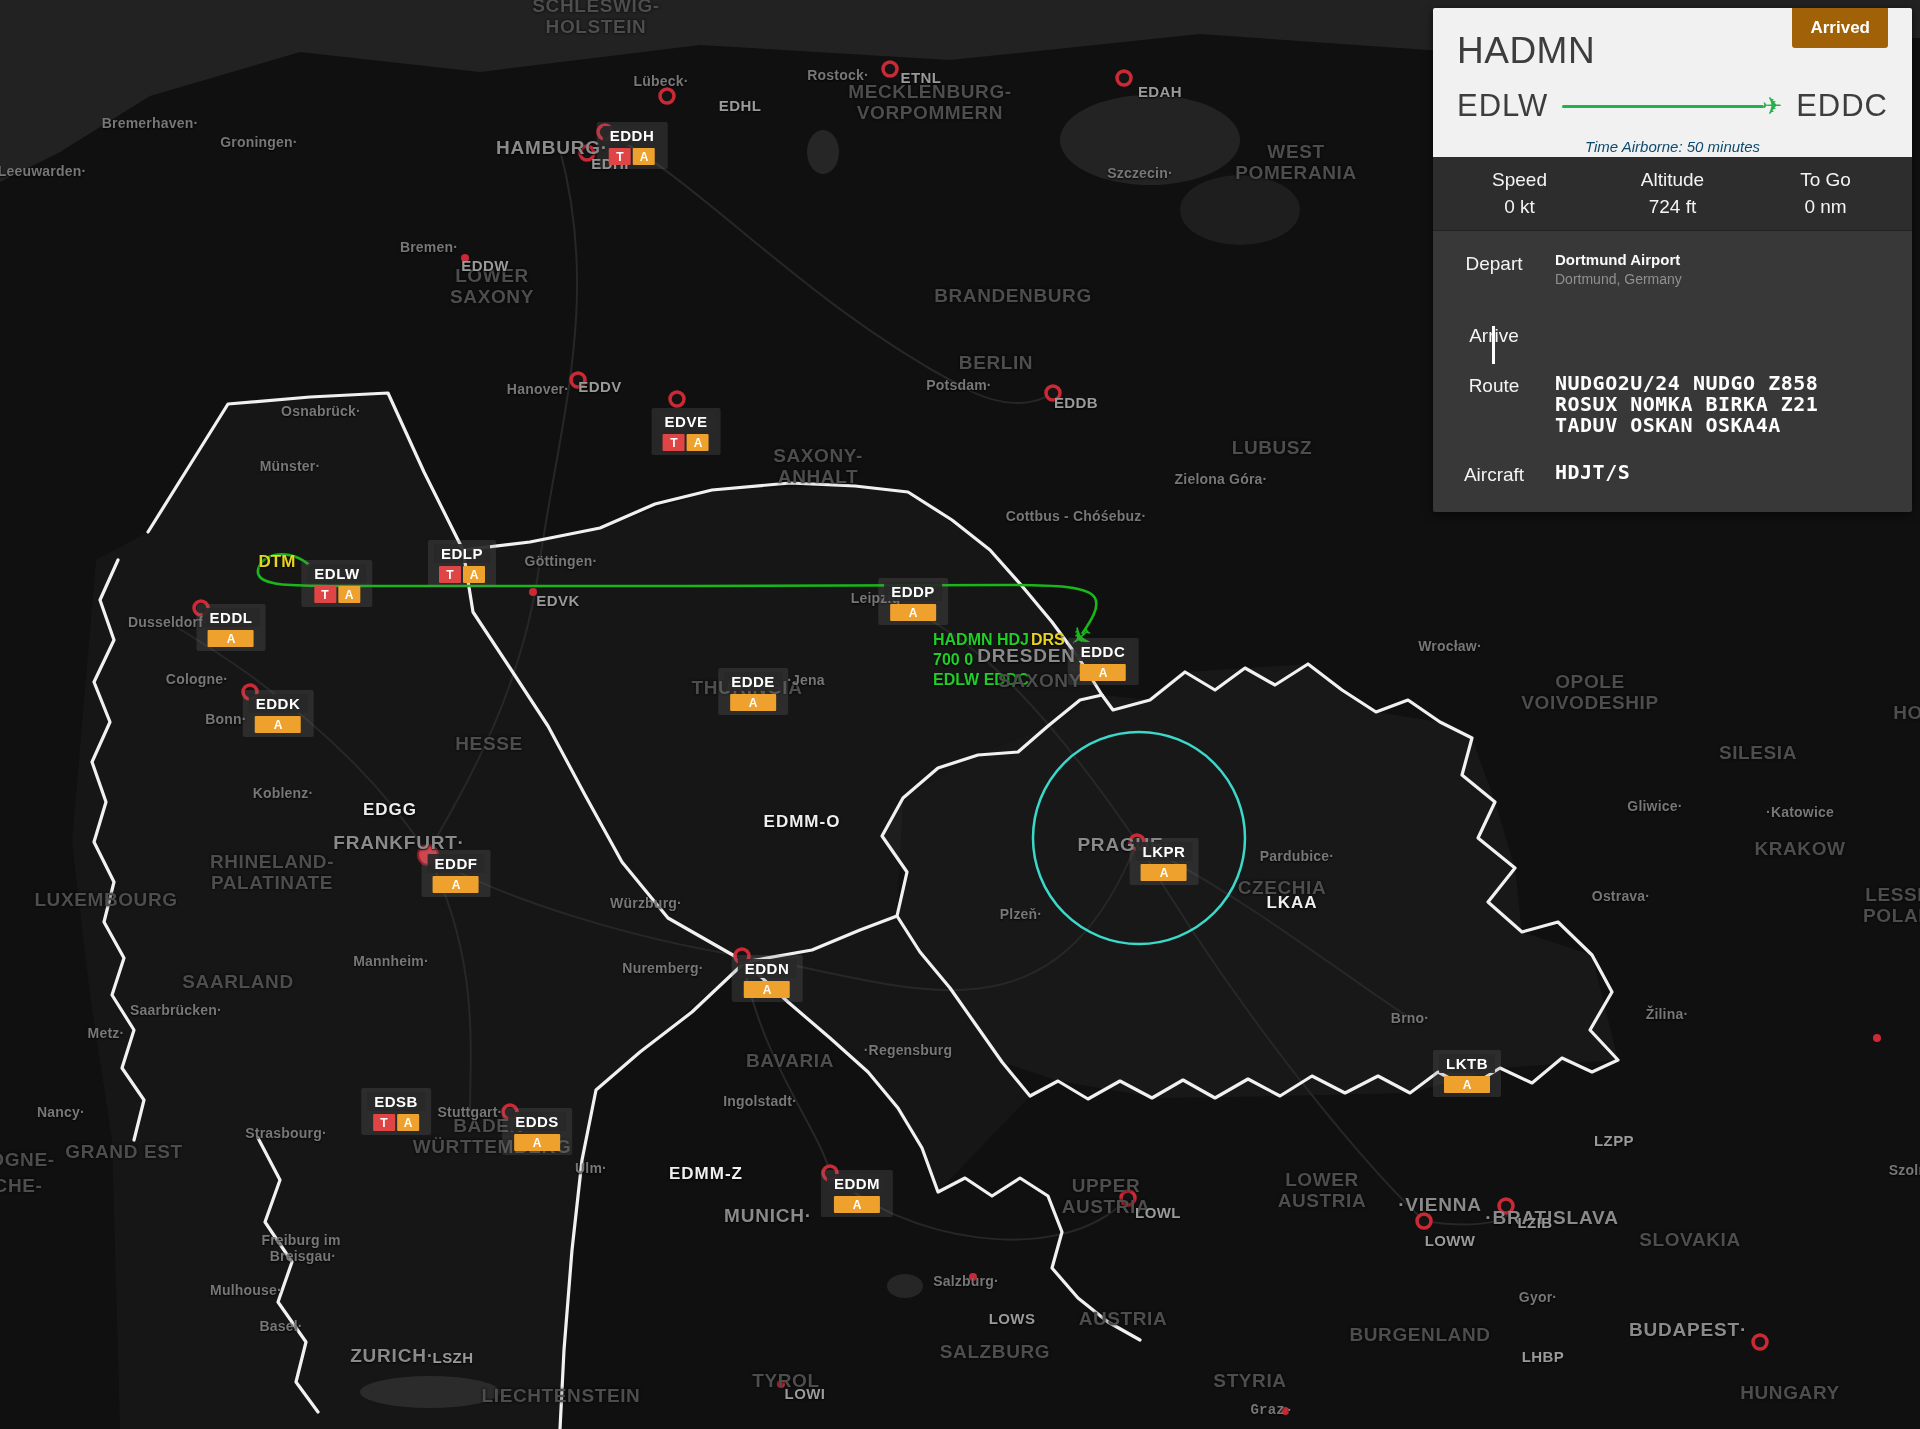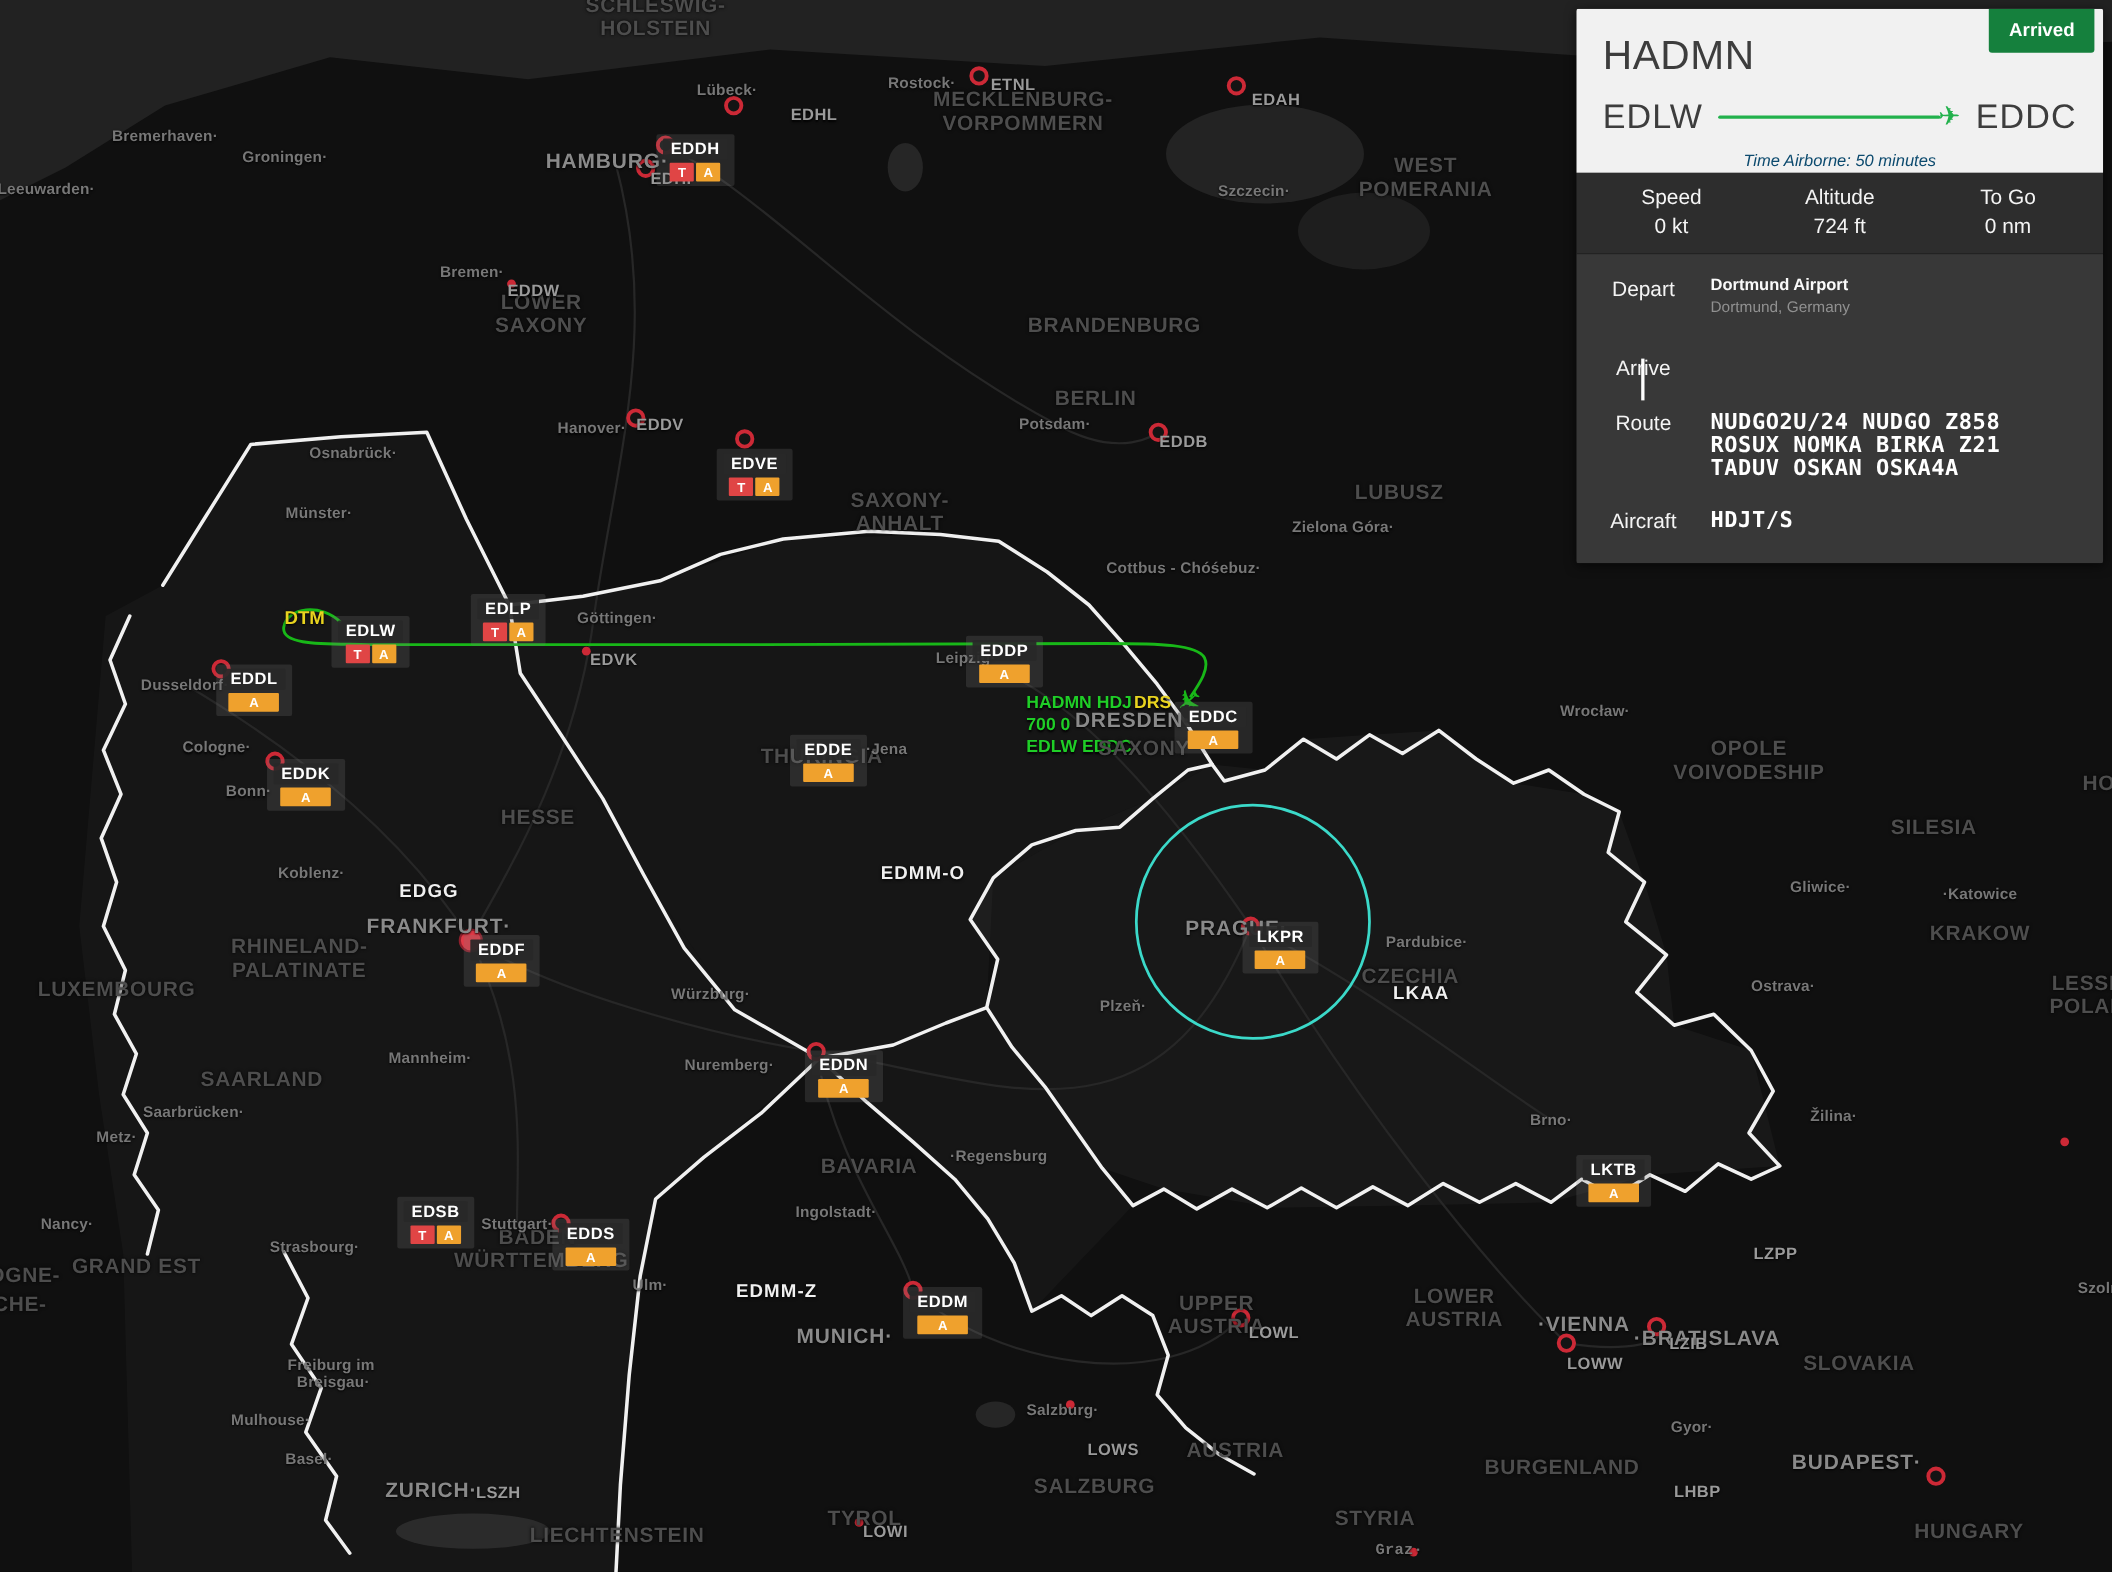--- a/index.html
+++ b/index.html
@@ -30,21 +30,21 @@
   .flight-label{position:absolute;left:933px;top:630px;font-weight:700;font-size:16px;
                 line-height:20px;color:#1fce27;text-shadow:0 1px 2px #000;}
   .flight-label .yel{color:#e8d31f;margin-left:2px;}
   .map-plane{position:absolute;left:1080px;top:636px;transform:translate(-50%,-50%) rotate(140deg);
              color:#18b818;font-size:28px;line-height:1;font-family:"DejaVu Sans",sans-serif;}
   
   .panel{position:absolute;left:1433px;top:8px;width:479px;z-index:50;border-radius:2px;
          box-shadow:0 2px 10px rgba(0,0,0,.6);overflow:hidden;}
   .panel-head{background:#f1f1f1;position:relative;padding:22px 24px 16px 24px;height:149px;box-sizing:border-box;}
   .callsign{font-size:37px;color:#3d3d3d;font-weight:500;letter-spacing:.5px;}
-  .status-badge{position:absolute;right:8px;top:0;background:#15803d;color:#fff;font-weight:700;
+  .status-badge{position:absolute;right:24px;top:0;background:#a16207;color:#fff;font-weight:700;
                 font-size:17px;padding:10px 18px;border-radius:0 0 3px 3px;}
   .route-row{display:flex;align-items:center;margin-top:16px;}
   .route-code{font-size:31px;color:#3d3d3d;font-weight:500;letter-spacing:1px;}
   .route-line{flex:1;display:flex;align-items:center;margin:0 14px;}
   .route-line .bar{flex:1;height:3px;background:#22b14c;border-radius:2px;}
   .route-line .pl{color:#22b14c;font-size:24px;line-height:1;margin-left:-2px;
                   font-family:"DejaVu Sans",sans-serif;}
   .airborne{margin-top:14px;text-align:center;color:#0c4a6e;font-style:italic;font-size:15px;}
   .panel-stats{background:#2d2d2d;display:flex;padding:12px 10px;border-bottom:1px solid #222;}
   .stat{flex:1;text-align:center;color:#f4f4f4;}
@@ -322,21 +322,21 @@
       <div class="lbl apt-text" style="left: 1076px; top: 402px;">EDDB</div>
       <div class="lbl apt-text" style="left: 1450px; top: 1240px;">LOWW</div>
       <div class="lbl apt-text" style="left: 1535px; top: 1222px;">LZIB</div>
       <div class="lbl apt-text" style="left: 1158px; top: 1212px;">LOWL</div>
       <div class="lbl apt-text" style="left: 1012px; top: 1294px; margin-top: 24px;">LOWS</div>
       <div class="lbl apt-text" style="left: 805px; top: 1393px;">LOWI</div>
       <div class="lbl apt-text" style="left: 453px; top: 1357px;">LSZH</div>
       <div class="lbl apt-text" style="left: 1614px; top: 1140px;">LZPP</div>
       <div class="lbl apt-text" style="left: 1543px; top: 1356px;">LHBP</div>
       <div class="lbl fir-label" style="left: 390px; top: 810px;">EDGG</div>
-      <div class="lbl fir-label" style="left: 802px; top: 794px; margin-left: 37px;">EDMM-O</div>
+      <div class="lbl fir-label" style="left: 802px; top: 822px;">EDMM-O</div>
       <div class="lbl fir-label" style="left: 706px; top: 1174px;">EDMM-Z</div>
       <div class="lbl fir-label" style="left: 1292px; top: 903px;">LKAA</div>
       <div class="lbl yellow-label" style="left: 277px; top: 562px;">DTM</div>
       <div class="apt-box" style="left: 632px; top: 122px;">
         <div class="apt-code">EDDH</div>
         <div class="apt-badges">
           <span class="badge badge-T">T</span>
           <span class="badge badge-A">A</span>
         </div>
       </div>

